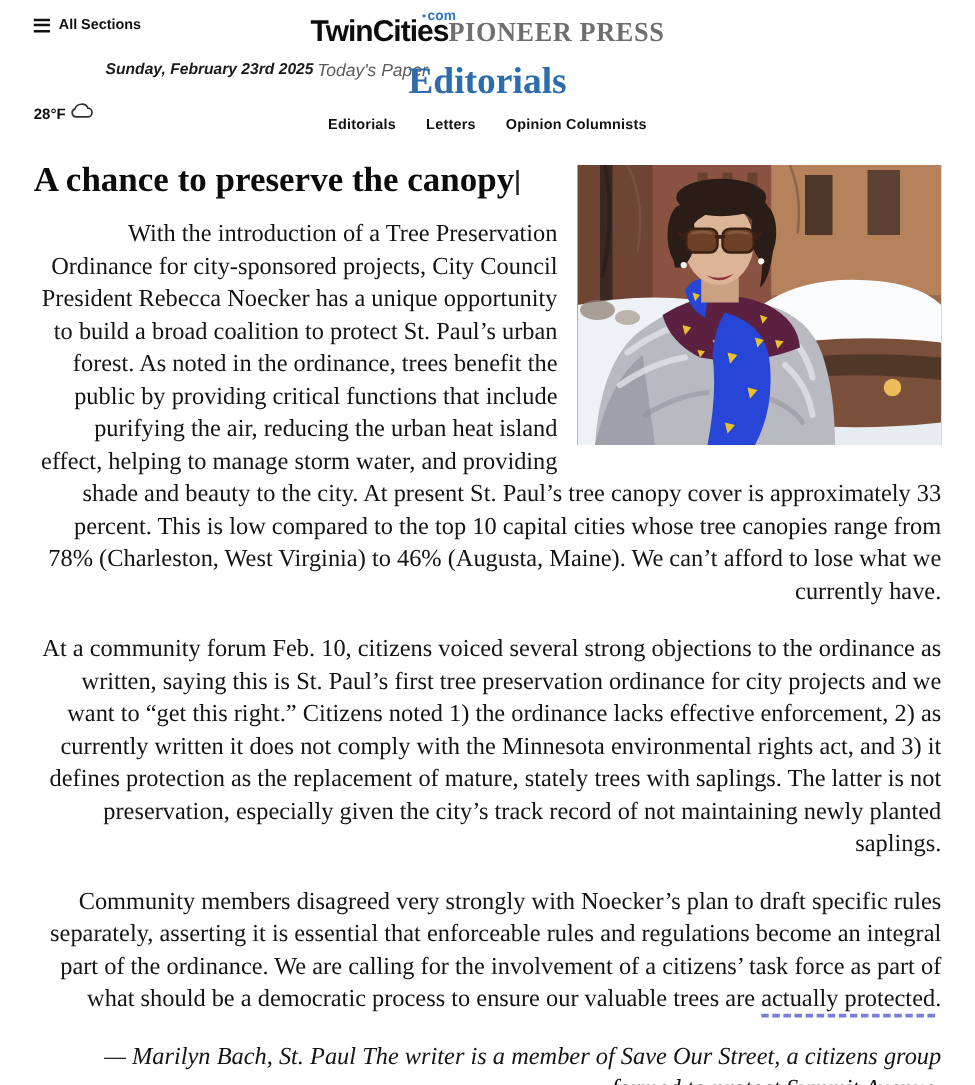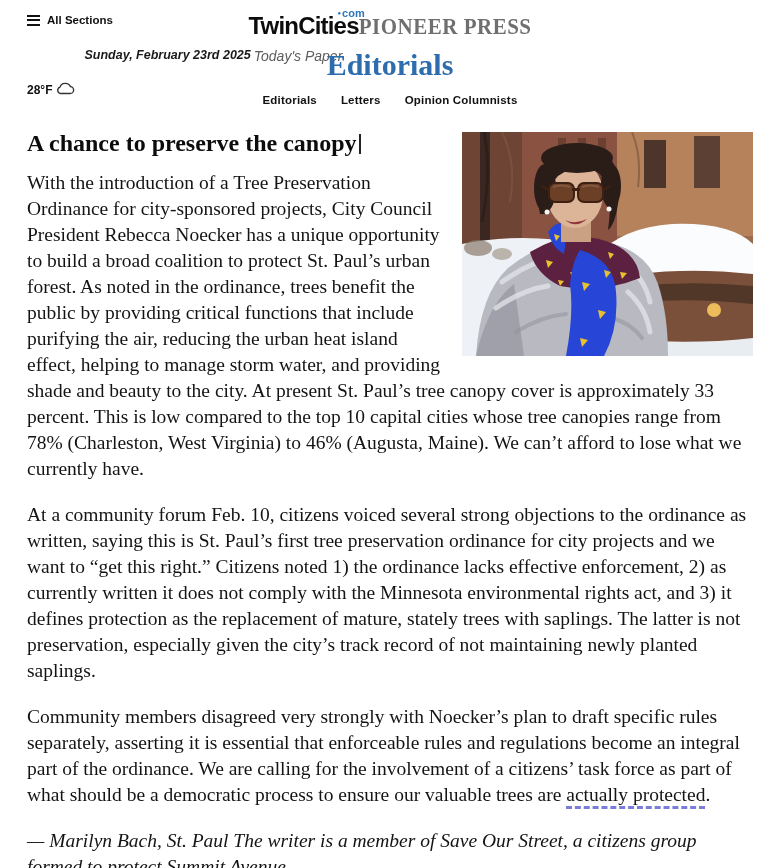--- a/index.html
+++ b/index.html
@@ -71,31 +71,32 @@
   
   .article { padding: 12px 27px 0 27px; }
   .article-photo {
     float: right; width: 291px; height: 224px;
     margin: 2px 0 10px 16px; overflow: hidden; background: #9a6b4f;
   }
   .article-photo svg { display: block; }
 
   .headline {
     font-family: "Liberation Serif", serif; font-weight: bold;
-    font-size: 24px; color: #0c0c0c; margin-bottom: 14px; line-height: 1.1;
+    font-size: 28px; color: #0c0c0c; margin-bottom: 14px; line-height: 1.1;
   }
   .caret {
     display: inline-block; width: 2px; height: 20px; background: #222;
     vertical-align: -3px; margin-left: 2px;
   }
 
   .body-copy p {
     font-family: "Liberation Serif", serif;
     font-size: 19.5px; line-height: 26px; color: #141414;
     margin-bottom: 20px;
+    text-align: right;
   }
   .sig { font-style: italic; }
   .dashed-underline {
     border-bottom: 3px dashed #7c7cdb; padding-bottom: 1px;
   }
 </style>
 </head>
 <body>
 
 <div class="page">

